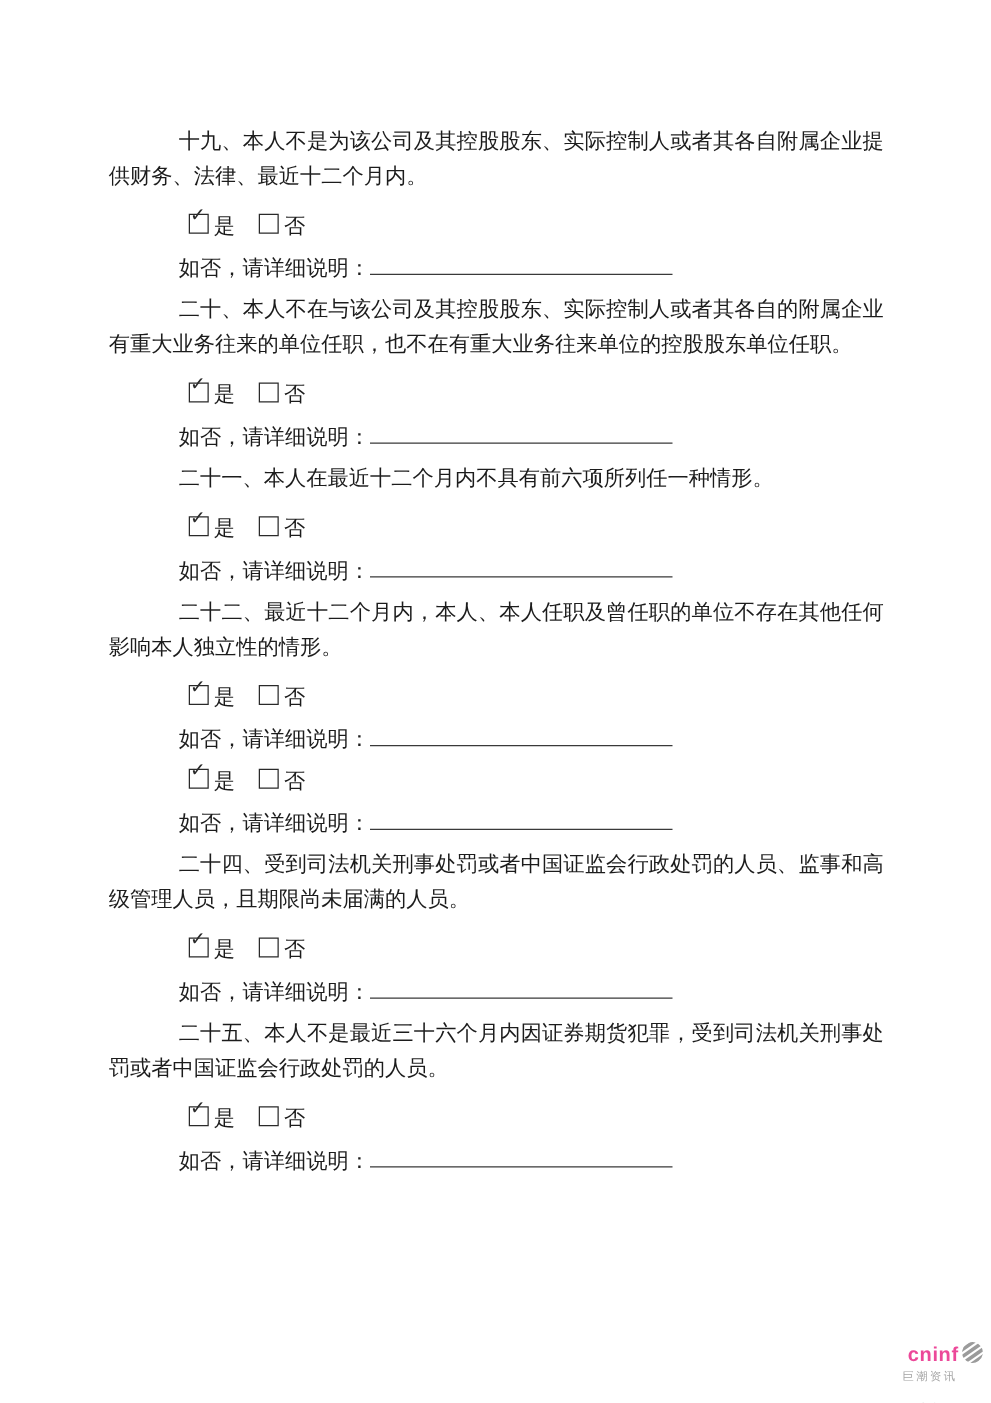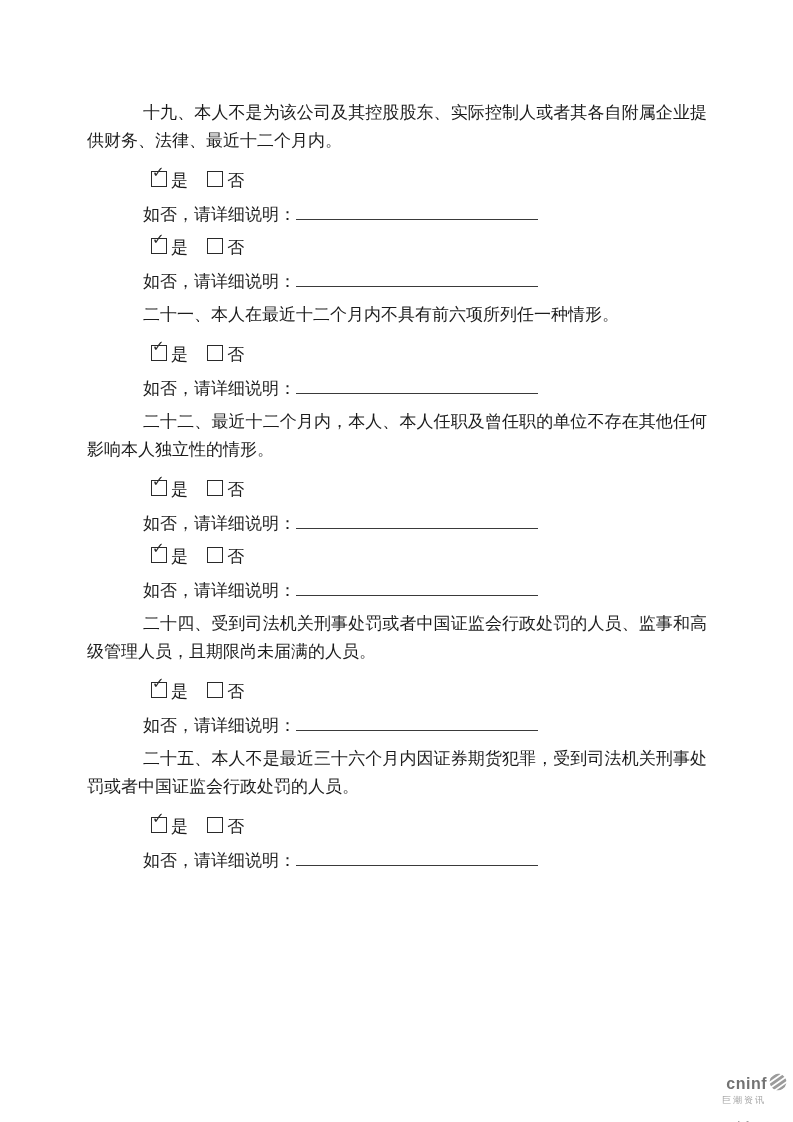--- a/index.html
+++ b/index.html
@@ -44,21 +44,21 @@
     display:inline-block;width:242px;height:17px;
     border-bottom:1.5px solid #3a3a3a;
     vertical-align:baseline;
   }
   .footer-logo{
     position:absolute;right:5px;top:1072px;width:110px;
     font-family:"Liberation Sans","DejaVu Sans",sans-serif;
     color:#9b9b9b;text-align:right;line-height:1.1;
   }
   .brand-row{display:flex;align-items:center;justify-content:flex-end;gap:1px;}
-  .brand{font-weight:bold;font-size:16px;letter-spacing:0.5px;color:#737373;}
+  .brand{font-weight:bold;font-size:16px;letter-spacing:0.5px;color:#ec4899;}
   .brand-cn{font-size:9px;letter-spacing:2px;color:#a3a3a3;margin:0 22px 16px 0;}
   .brand-url{font-size:9px;color:#9b9b9b;margin-top:12px;font-weight:bold;}
   .swirl{display:inline-block;}
 </style>
 </head>
 <body>
 
 <div class="content">
   <div id="items">
   <section class="item">
@@ -66,20 +66,21 @@
     <p class="cb-row">
       <span class="opt opt-yes"><span class="cb"><span class="tick">✓</span></span><span>是</span></span>
       <span class="opt opt-no"><span class="cb"></span><span>否</span></span>
     </p>
     <p class="followup">
       <span>如否，请详细说明：</span><span class="blank"><span></span></span>
     </p>
   </section>
 
   <section class="item">
+    <p class="clause">二十、本人不在与该公司及其控股股东、实际控制人或者其各自的附属企业有重大业务往来的单位任职，也不在有重大业务往来单位的控股股东单位任职。</p>
     <p class="cb-row">
       <span class="opt opt-yes"><span class="cb"><span class="tick">✓</span></span><span>是</span></span>
       <span class="opt opt-no"><span class="cb"></span><span>否</span></span>
     </p>
     <p class="followup">
       <span>如否，请详细说明：</span><span class="blank"><span></span></span>
     </p>
   </section>
 
   <section class="item">

